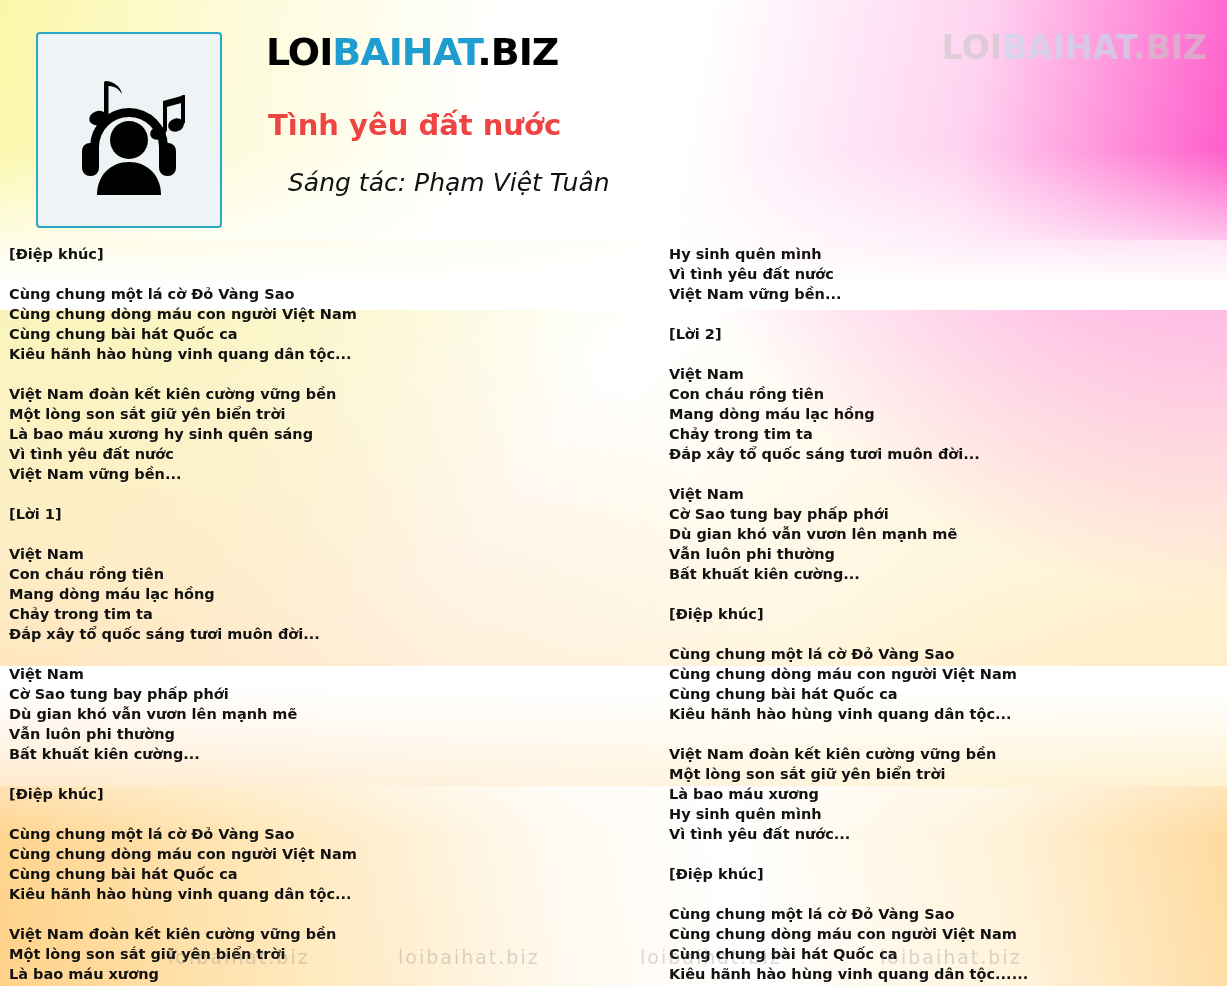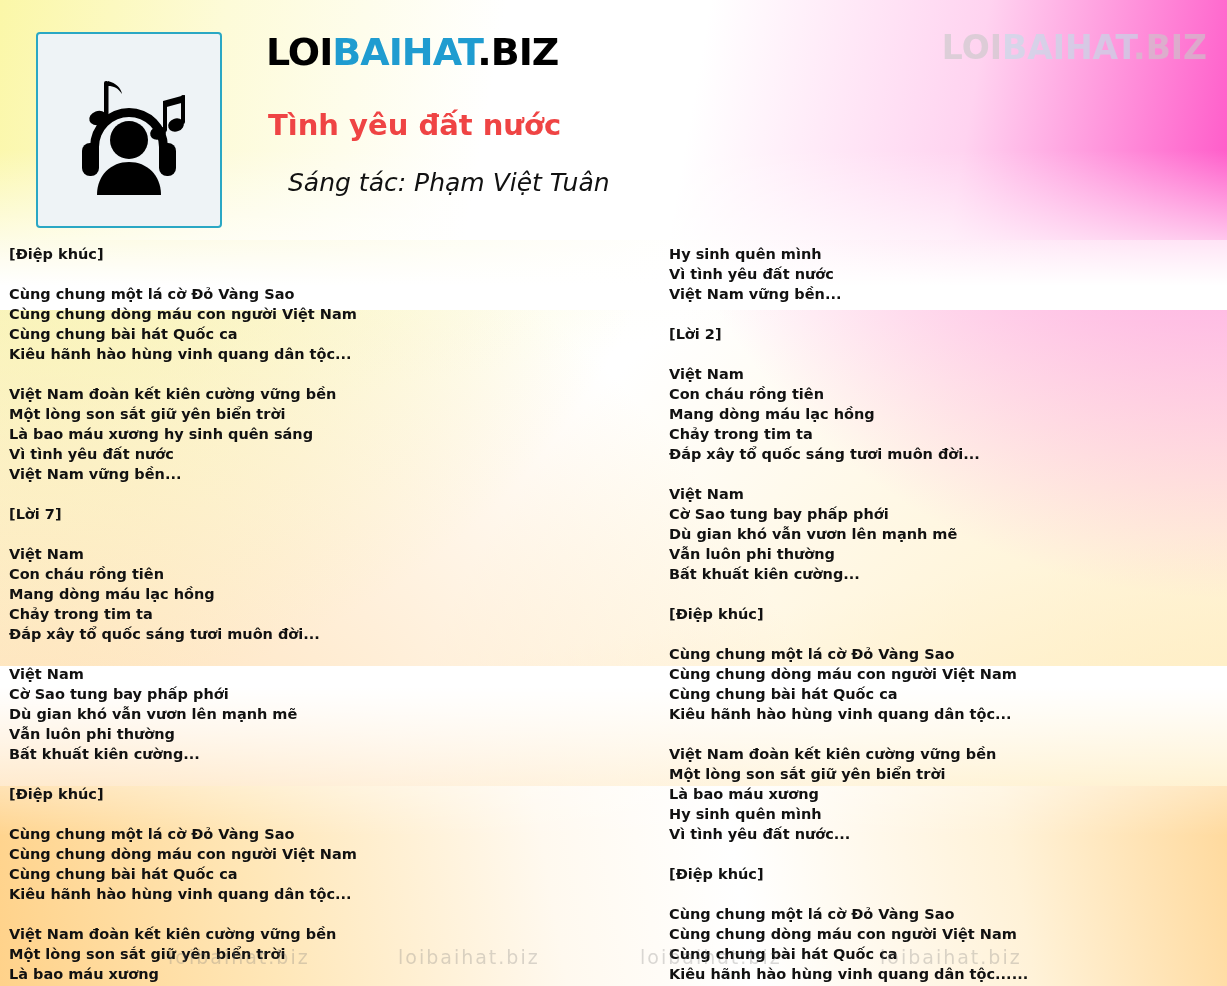--- a/index.html
+++ b/index.html
@@ -252,21 +252,21 @@
         <div class="line">Cùng chung dòng máu con người Việt Nam</div>
         <div class="line">Cùng chung bài hát Quốc ca</div>
         <div class="line">Kiêu hãnh hào hùng vinh quang dân tộc...</div>
         <div class="line blank"></div>
         <div class="line">Việt Nam đoàn kết kiên cường vững bền</div>
         <div class="line">Một lòng son sắt giữ yên biển trời</div>
         <div class="line">Là bao máu xương hy sinh quên sáng</div>
         <div class="line">Vì tình yêu đất nước</div>
         <div class="line">Việt Nam vững bền...</div>
         <div class="line blank"></div>
-        <div class="line tag">[Lời 7]</div>
+        <div class="line tag">[Lời 1]</div>
         <div class="line blank"></div>
         <div class="line">Việt Nam</div>
         <div class="line">Con cháu rồng tiên</div>
         <div class="line">Mang dòng máu lạc hồng</div>
         <div class="line">Chảy trong tim ta</div>
         <div class="line">Đắp xây tổ quốc sáng tươi muôn đời...</div>
         <div class="line blank"></div>
         <div class="line">Việt Nam</div>
         <div class="line">Cờ Sao tung bay phấp phới</div>
         <div class="line">Dù gian khó vẫn vươn lên mạnh mẽ</div>

